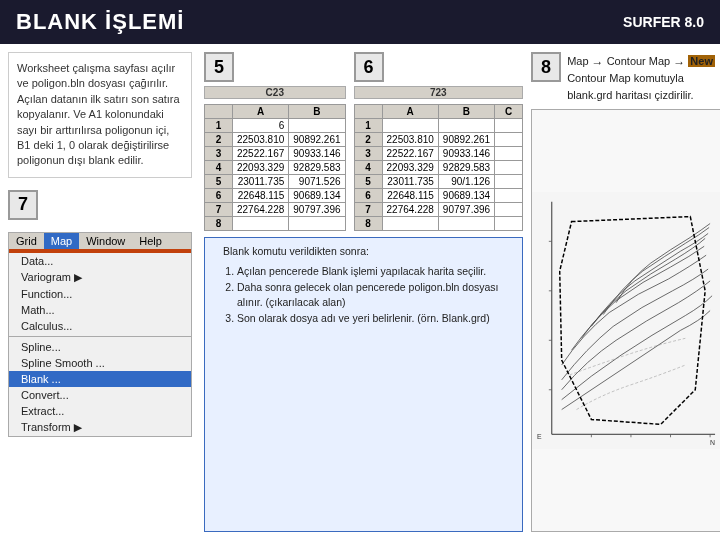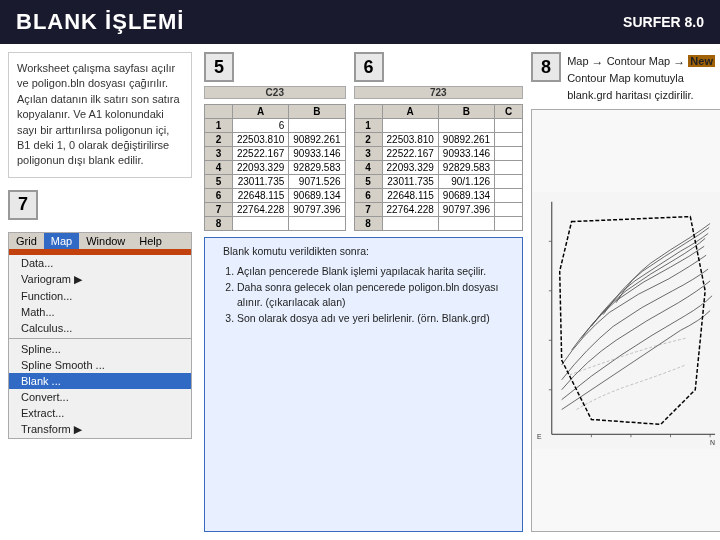--- a/index.html
+++ b/index.html
@@ -66,21 +66,21 @@
     #menu-panel {
       background: #f0f0f0;
       border: 1px solid #aaa;
       font-size: 11px;
       margin-top: 4px;
     }
     #menu-panel .menu-bar {
       display: flex;
       gap: 0;
       background: #d4d0c8;
-      border-bottom: 6px solid #c2410c;
+      border-bottom: 4px solid #c2410c;
     }
     #menu-panel .menu-bar span {
       padding: 2px 7px;
       cursor: pointer;
       font-size: 11px;
     }
     #menu-panel .menu-bar span.active-menu {
       background: #316ac5;
       color: #fff;
     }

